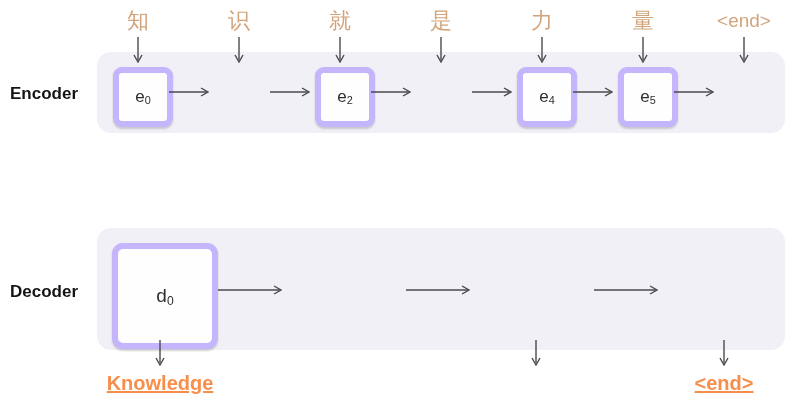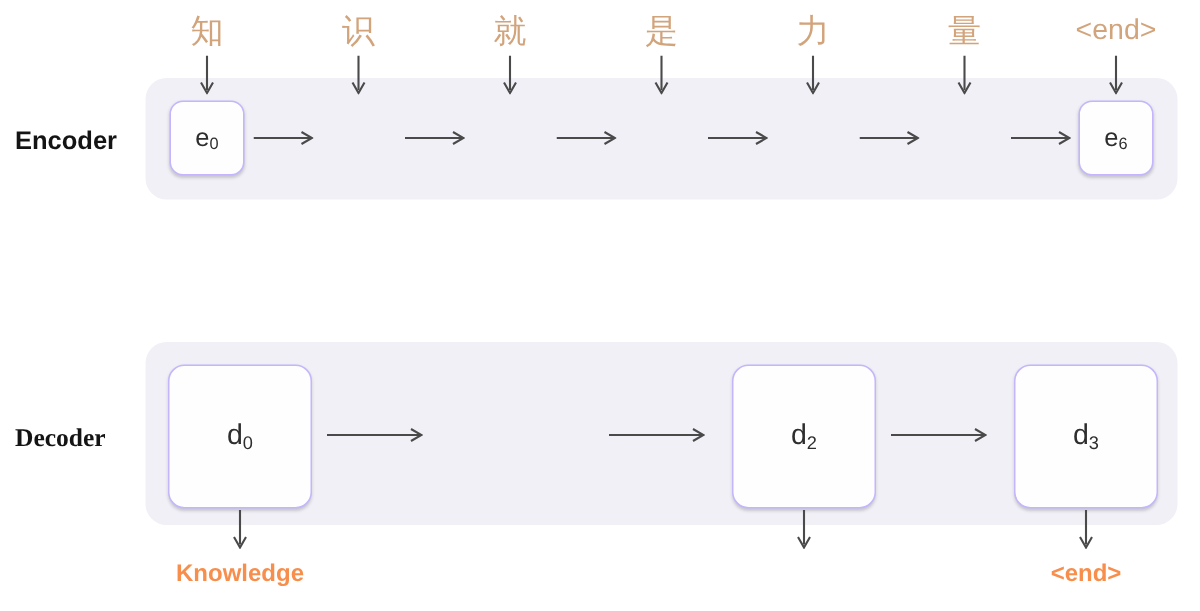--- a/index.html
+++ b/index.html
@@ -22,40 +22,40 @@
 
   .row-label {
     position: absolute;
     left: 10px;
     font-size: 17px;
     font-weight: bold;
     color: #141414;
     text-align: right;
   }
   .row-label.encoder-label { top: 84px; }
-  .row-label.decoder-label { top: 282px; font-family: Liberation Serif, serif; }
+  .row-label.decoder-label { top: 282px; }
 
   .enc-unit { position: absolute; top: 0; width: 100px; height: 140px; }
   .dec-unit { position: absolute; top: 0; width: 120px; height: 407px; }
 
   .cn-input {
     position: absolute; top: 8px; left: 0; width: 100%;
     text-align: center;
     font-size: 22px;
     color: #d2a47c;
     line-height: 26px;
   }
   .v-arrow { position: absolute; left: 50%; transform: translateX(-50%); }
   .enc-unit .v-arrow { top: 37px; }
   .dec-unit .v-arrow { top: 340px; }
 
   .state-box {
     position: absolute;
     background: #fefefe;
-    border: 1px solid #c4b5fd;
+    border: 6px solid #c4b5fd;
     box-shadow: 0 1.5px 2px rgba(80,80,90,0.25);
     display: flex; align-items: center; justify-content: center;
     color: #2e2e2e;
   }
   .enc-unit .state-box {
     left: 25px; top: 67px; width: 48px; height: 48px;
     border-radius: 9px; font-size: 17px;
   }
   .dec-unit .state-box {
     left: 12px; top: 243px; width: 94px; height: 94px;
@@ -63,24 +63,25 @@
   }
   .state-box sub { font-size: 0.64em; vertical-align: baseline; position: relative; top: 0.22em; }
 
   .h-arrow { position: absolute; }
   .h-arrow.enc { top: 87px; }
   .h-arrow.dec { top: 285px; }
 
   .out-word {
     position: absolute; top: 371px; left: 0; width: 100%;
     text-align: center;
-    font-size: 16px;
+    font-size: 20px;
     font-weight: bold;
     color: #f78e4c;
     line-height: 24px;
+    text-decoration: underline;
   }
   svg { display: block; }
 </style>
 </head>
 <body>
 
 <div class="stage">
 
   <div class="panel encoder-panel"></div>
   <div class="row-label encoder-label">Encoder</div>
@@ -107,59 +108,65 @@
       </div>
   </div>
   <div class="enc-unit" style="left:290px">
     <div class="cn-input">就</div>
     <div class="v-arrow">
         <svg width="12" height="26">
           <line x1="6" y1="0" x2="6" y2="23" stroke="#4a4a4a" stroke-width="1.4"></line>
           <polyline points="2,18 6,25 10,18" fill="none" stroke="#4a4a4a" stroke-width="1.4"></polyline>
         </svg>
       </div>
+    <div class="state-box">
+        <span><span>e</span><sub>2</sub></span>
+      </div>
   </div>
   <div class="enc-unit" style="left:391px">
     <div class="cn-input">是</div>
     <div class="v-arrow">
         <svg width="12" height="26">
           <line x1="6" y1="0" x2="6" y2="23" stroke="#4a4a4a" stroke-width="1.4"></line>
           <polyline points="2,18 6,25 10,18" fill="none" stroke="#4a4a4a" stroke-width="1.4"></polyline>
         </svg>
       </div>
   </div>
   <div class="enc-unit" style="left:492px">
     <div class="cn-input">力</div>
     <div class="v-arrow">
         <svg width="12" height="26">
           <line x1="6" y1="0" x2="6" y2="23" stroke="#4a4a4a" stroke-width="1.4"></line>
           <polyline points="2,18 6,25 10,18" fill="none" stroke="#4a4a4a" stroke-width="1.4"></polyline>
         </svg>
       </div>
+    <div class="state-box">
+        <span><span>e</span><sub>4</sub></span>
+      </div>
   </div>
   <div class="enc-unit" style="left:593px">
     <div class="cn-input">量</div>
     <div class="v-arrow">
         <svg width="12" height="26">
           <line x1="6" y1="0" x2="6" y2="23" stroke="#4a4a4a" stroke-width="1.4"></line>
           <polyline points="2,18 6,25 10,18" fill="none" stroke="#4a4a4a" stroke-width="1.4"></polyline>
         </svg>
       </div>
+    <div class="state-box">
+        <span><span>e</span><sub>5</sub></span>
+      </div>
   </div>
   <div class="enc-unit" style="left:694px">
     <div class="cn-input" style="font-size:19px">&lt;end&gt;</div>
     <div class="v-arrow">
         <svg width="12" height="26">
           <line x1="6" y1="0" x2="6" y2="23" stroke="#4a4a4a" stroke-width="1.4"></line>
           <polyline points="2,18 6,25 10,18" fill="none" stroke="#4a4a4a" stroke-width="1.4"></polyline>
         </svg>
       </div>
-    <div class="state-box">
-        <span><span>e</span><sub>6</sub></span>
-      </div>
   </div>
 
   <div class="h-arrow enc" style="left:169px">
       <svg width="40" height="10">
         <line x1="0" y1="5" x2="38" y2="5" stroke="#4a4a4a" stroke-width="1.4"></line>
         <polyline points="32,1 39,5 32,9" fill="none" stroke="#4a4a4a" stroke-width="1.4"></polyline>
       </svg>
     </div>
   <div class="h-arrow enc" style="left:270px">
       <svg width="40" height="10">
@@ -201,34 +208,28 @@
       </div>
     <div class="v-arrow">
         <svg width="12" height="26">
           <line x1="6" y1="0" x2="6" y2="23" stroke="#4a4a4a" stroke-width="1.4"></line>
           <polyline points="2,18 6,25 10,18" fill="none" stroke="#4a4a4a" stroke-width="1.4"></polyline>
         </svg>
       </div>
     <div class="out-word">Knowledge</div>
   </div>
   <div class="dec-unit" style="left:476px">
-    <div class="state-box">
-        <span><span>d</span><sub>2</sub></span>
-      </div>
     <div class="v-arrow">
         <svg width="12" height="26">
           <line x1="6" y1="0" x2="6" y2="23" stroke="#4a4a4a" stroke-width="1.4"></line>
           <polyline points="2,18 6,25 10,18" fill="none" stroke="#4a4a4a" stroke-width="1.4"></polyline>
         </svg>
       </div>
   </div>
   <div class="dec-unit" style="left:664px">
-    <div class="state-box">
-        <span><span>d</span><sub>3</sub></span>
-      </div>
     <div class="v-arrow">
         <svg width="12" height="26">
           <line x1="6" y1="0" x2="6" y2="23" stroke="#4a4a4a" stroke-width="1.4"></line>
           <polyline points="2,18 6,25 10,18" fill="none" stroke="#4a4a4a" stroke-width="1.4"></polyline>
         </svg>
       </div>
     <div class="out-word">&lt;end&gt;</div>
   </div>
 
   <div class="h-arrow dec" style="left:218px">

